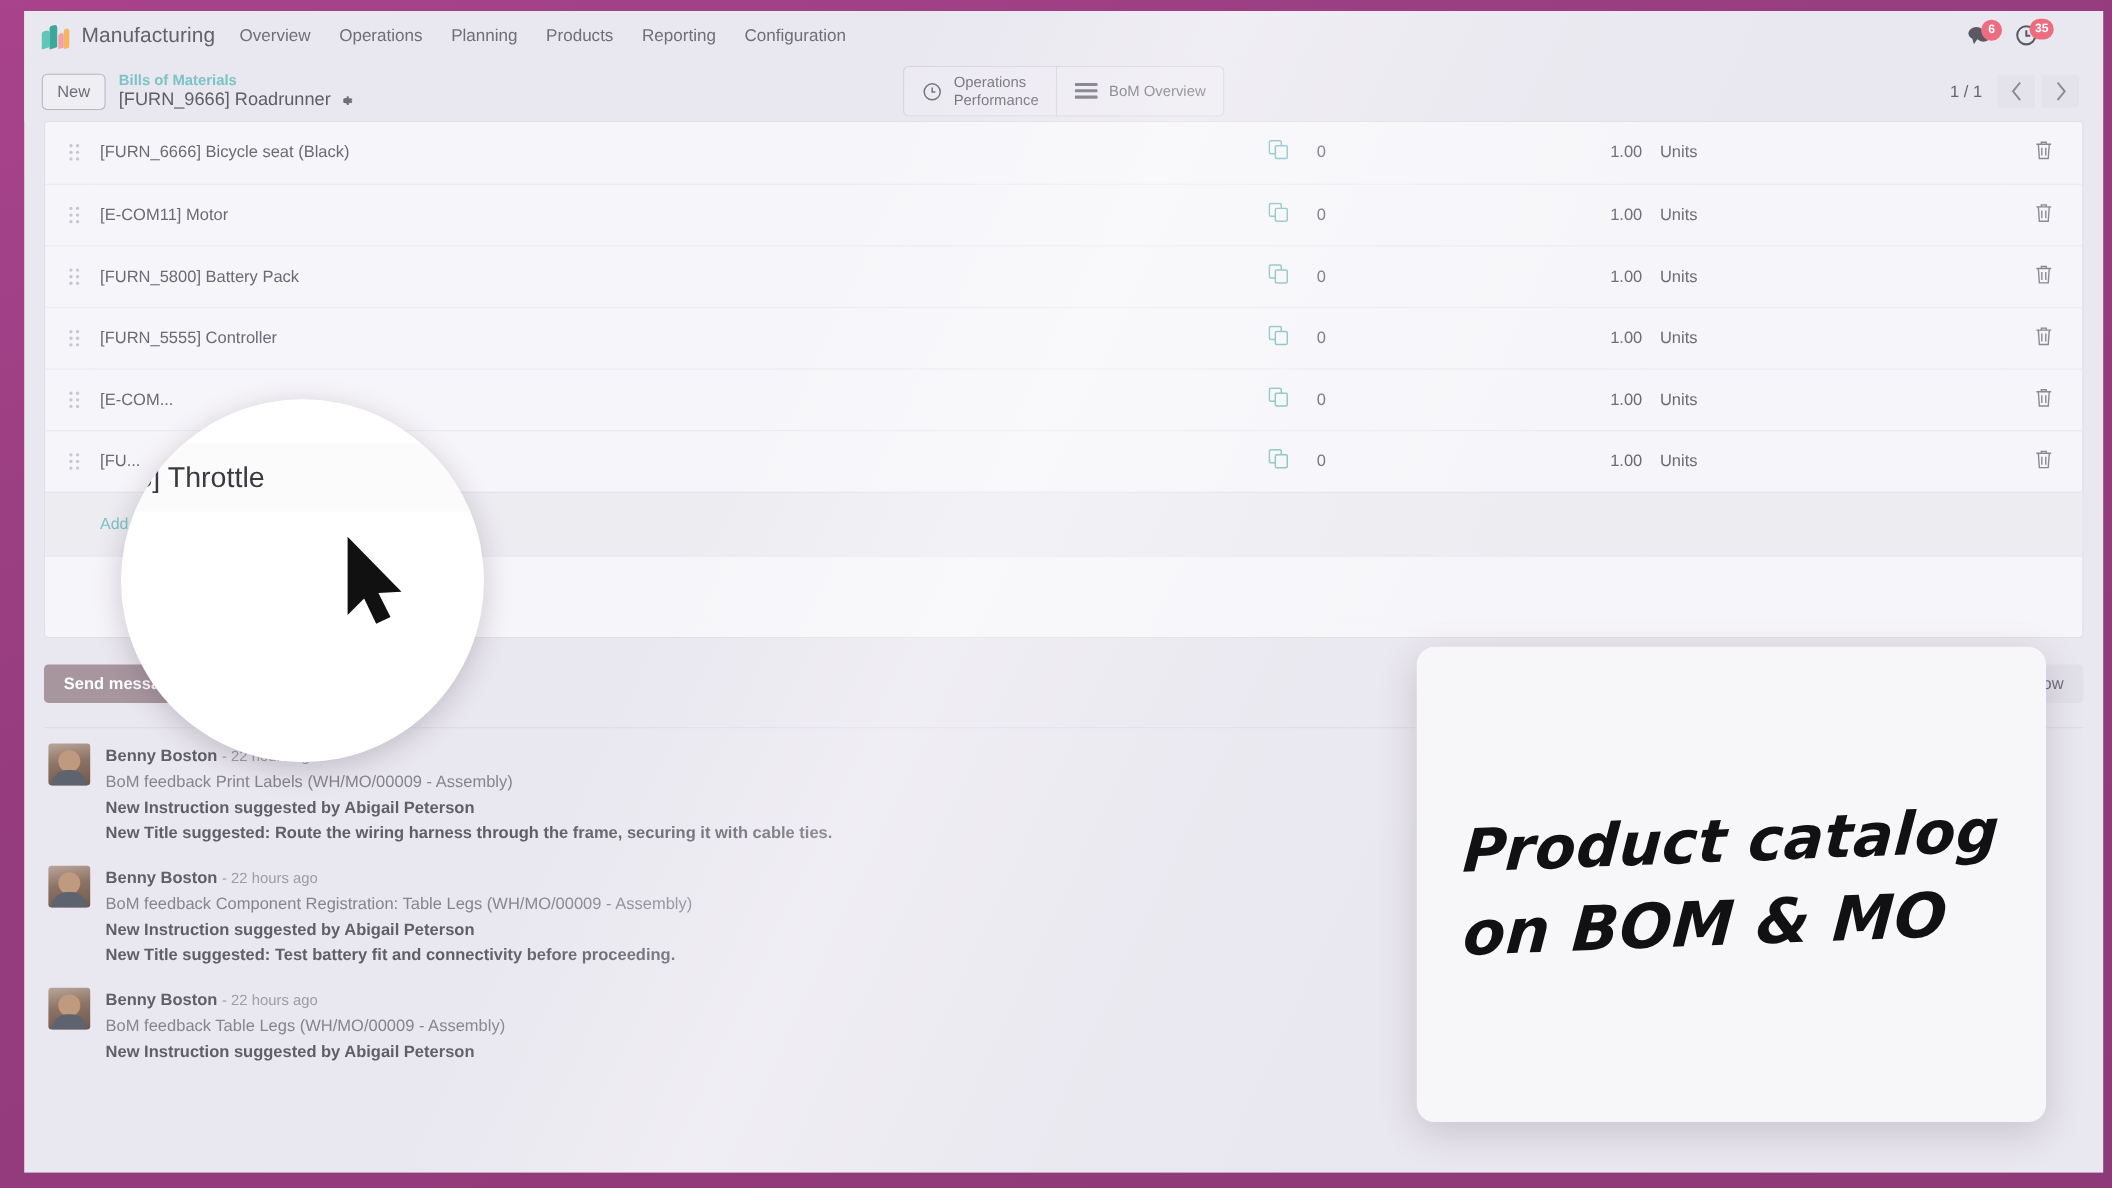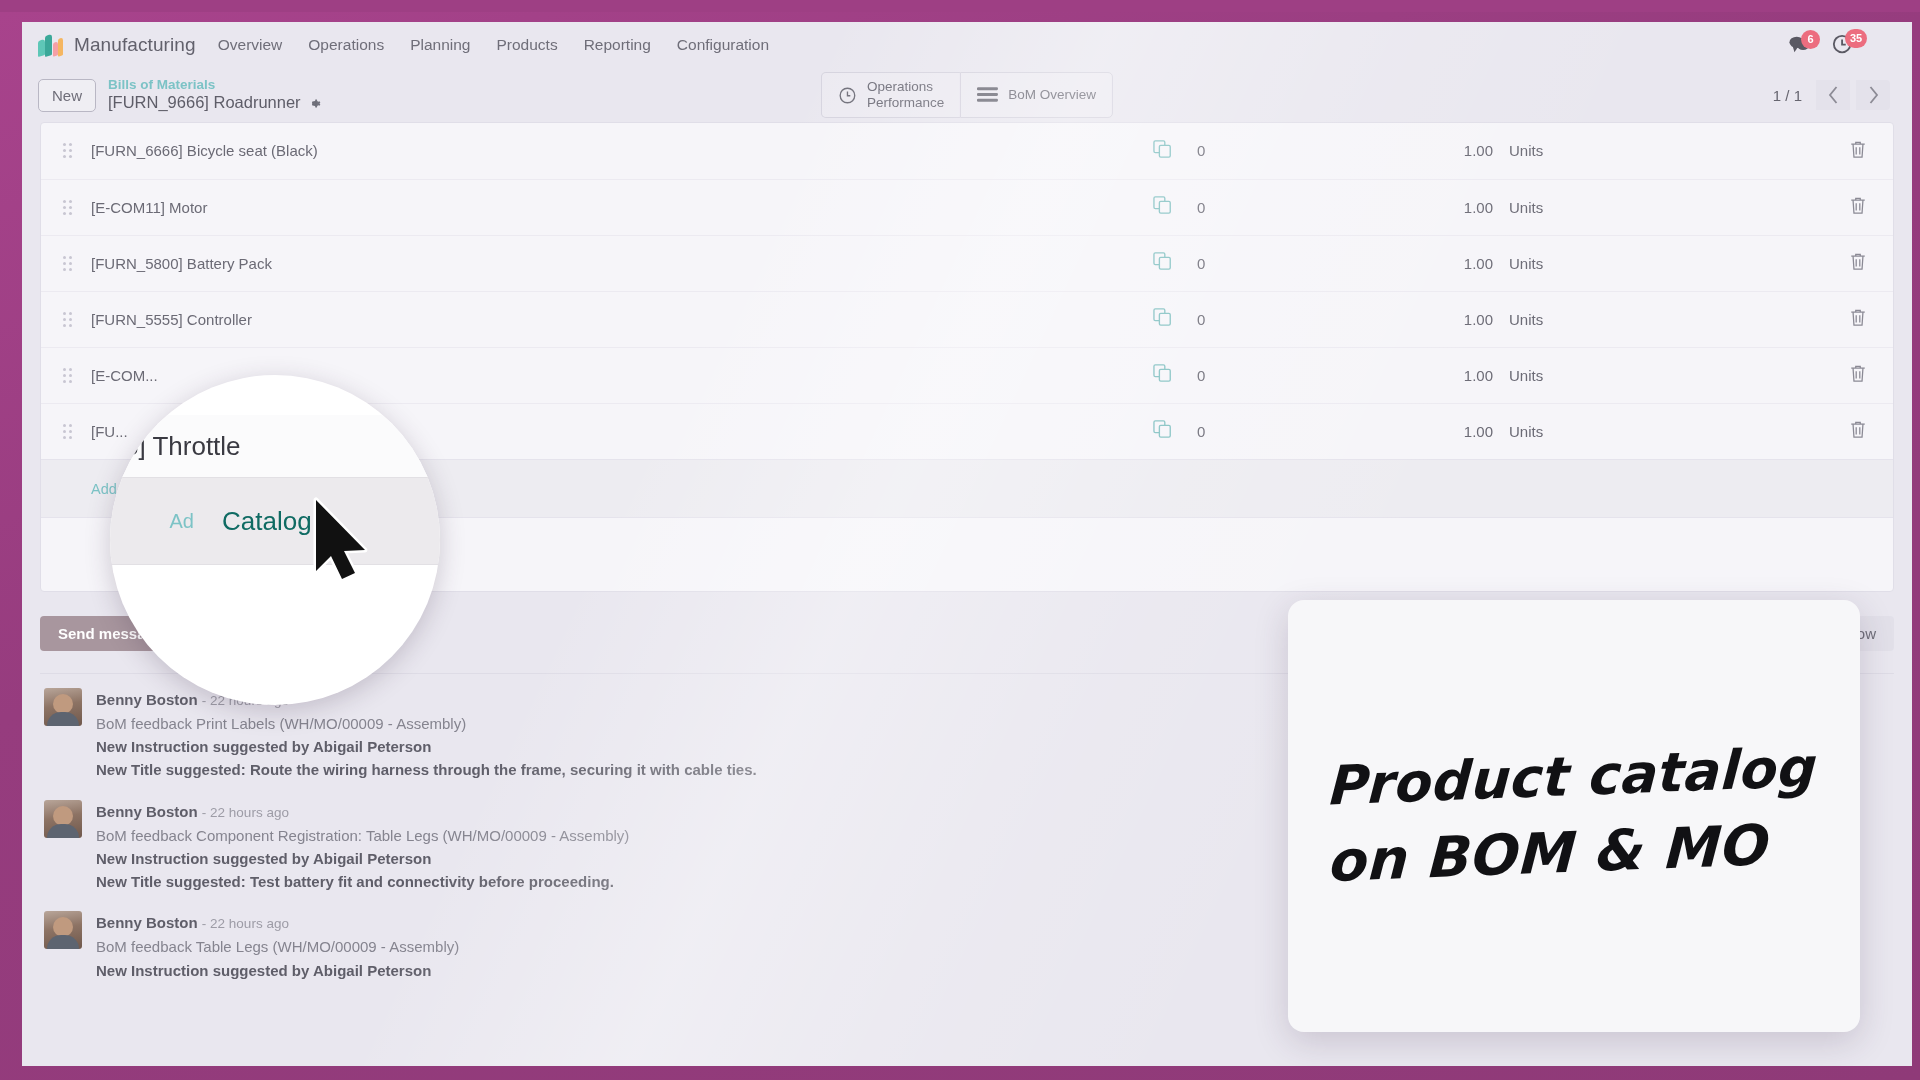--- a/index.html
+++ b/index.html
@@ -7,21 +7,20 @@
   html, body {
     width: 1920px; height: 1080px; overflow: hidden;
     font-family: "Liberation Sans", sans-serif;
     background: #9e3f84;
   }
   
   #frame {
     position: absolute; inset: 0;
     background: linear-gradient(160deg,#a8438c 0%, #963c7e 40%, #8f3a78 100%);
     padding: 10px 8px 14px 22px;
-    margin-top: 12px;
   }
   #screen {
     position: relative;
     width: 100%; height: 100%;
     background: #e9e7ef;
     overflow: hidden;
   }
   
   #sheen {
     position: absolute; inset: 0; pointer-events: none; z-index: 40;
@@ -487,24 +486,20 @@
               <div class="m-strong">New Instruction suggested by Abigail Peterson</div>
             </div>
           </div>
         </div>
   </div>
 
   <div id="magnifier">
     <div id="mag-row1">
       <span>8] Throttle</span>
     </div>
-    <div id="mag-row2">
-      <span id="mag-addline">Ad</span>
-      <span id="mag-catalog">Catalog</span>
-    </div>
     <svg id="cursor" viewBox="0 0 62 86">
       <path d="M6 3 L6 74 L21 59 L32 82 L45 76 L34 54 L55 53 Z" fill="#111" stroke="#fff" stroke-width="5" stroke-linejoin="round"></path>
       <path d="M6 3 L6 74 L21 59 L32 82 L45 76 L34 54 L55 53 Z" fill="#111"></path>
     </svg>
   </div>
 
   <div id="promo">
     <div id="promo-inner">
 
       <div class="promo-ink" id="promo-l1">Product catalog</div>

